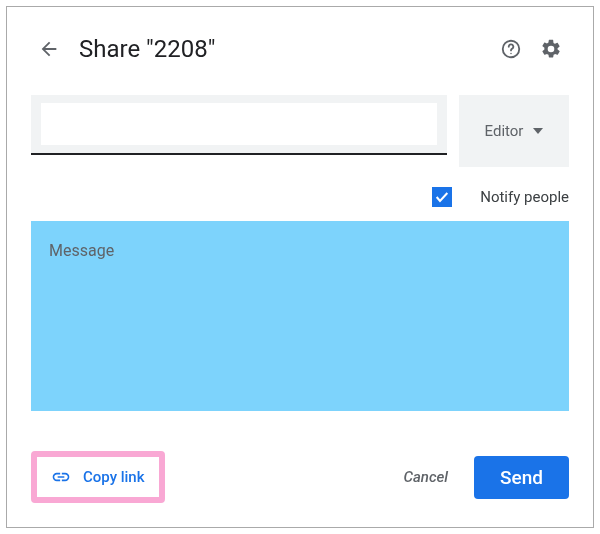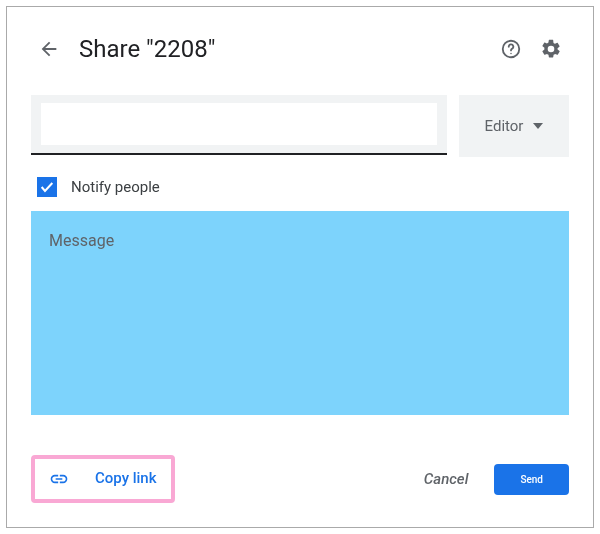--- a/index.html
+++ b/index.html
@@ -64,35 +64,36 @@
     background: #fff;
     border: none;
     height: 42px;
     width: 100%;
     padding: 0 10px;
     font-size: 16px;
     outline: none;
   }
   .role-select {
     width: 110px;
-    height: 62px;
+    height: 72px;
     background: #f1f3f4;
     display: flex;
     align-items: center;
     justify-content: center;
     gap: 10px;
     color: #5f6368;
     font-size: 15px;
     cursor: pointer;
   }
   .notify-row {
     display: flex;
     align-items: center;
-    gap: 14px;
+    gap: 28px;
     margin: 6px 0 14px 6px;
+    justify-content: flex-end;
   }
   .checkbox {
     width: 20px; height: 20px;
     background: #1a73e8;
     display: flex; align-items: center; justify-content: center;
     flex-shrink: 0;
     cursor: pointer;
   }
   .notify-label {
     font-size: 15px;
@@ -114,44 +115,45 @@
     color: #5f6368;
     font-family: inherit;
     outline: none;
   }
   .message-textarea::placeholder { color: #5f6368; }
   .footer {
     display: flex;
     align-items: center;
   }
   .copy-link-btn {
-    border: 4px solid #f9a8d4;
+    border: 6px solid #f9a8d4;
     border-radius: 4px;
     padding: 10px 14px;
     display: flex;
-    gap: 26px;
+    align-items: center;
+    gap: 12px;
     color: #1a73e8;
     font-size: 15px;
     font-weight: 500;
     cursor: pointer;
   }
   .spacer { flex: 1; }
   .cancel-btn {
     color: #5f6368;
     font-size: 15px;
     font-weight: 500;
     padding: 10px 18px;
     cursor: pointer;
     margin-right: 8px;
     font-style: italic;
   }
   .send-btn {
     background: #1a73e8;
     color: #fff;
-    font-size: 10px;
+    font-size: 19px;
     font-weight: 500;
     padding: 10px 26px;
     border-radius: 4px;
     cursor: pointer;
   }
 </style>
 </head>
 <body>
 
 <div class="dialog">

